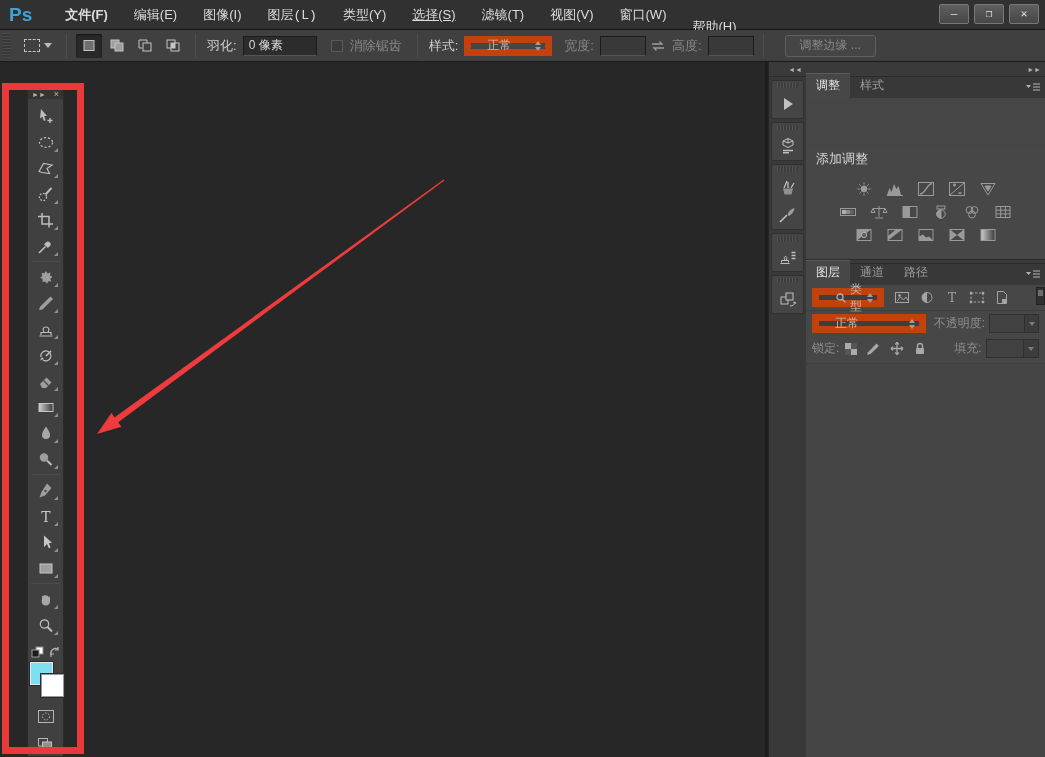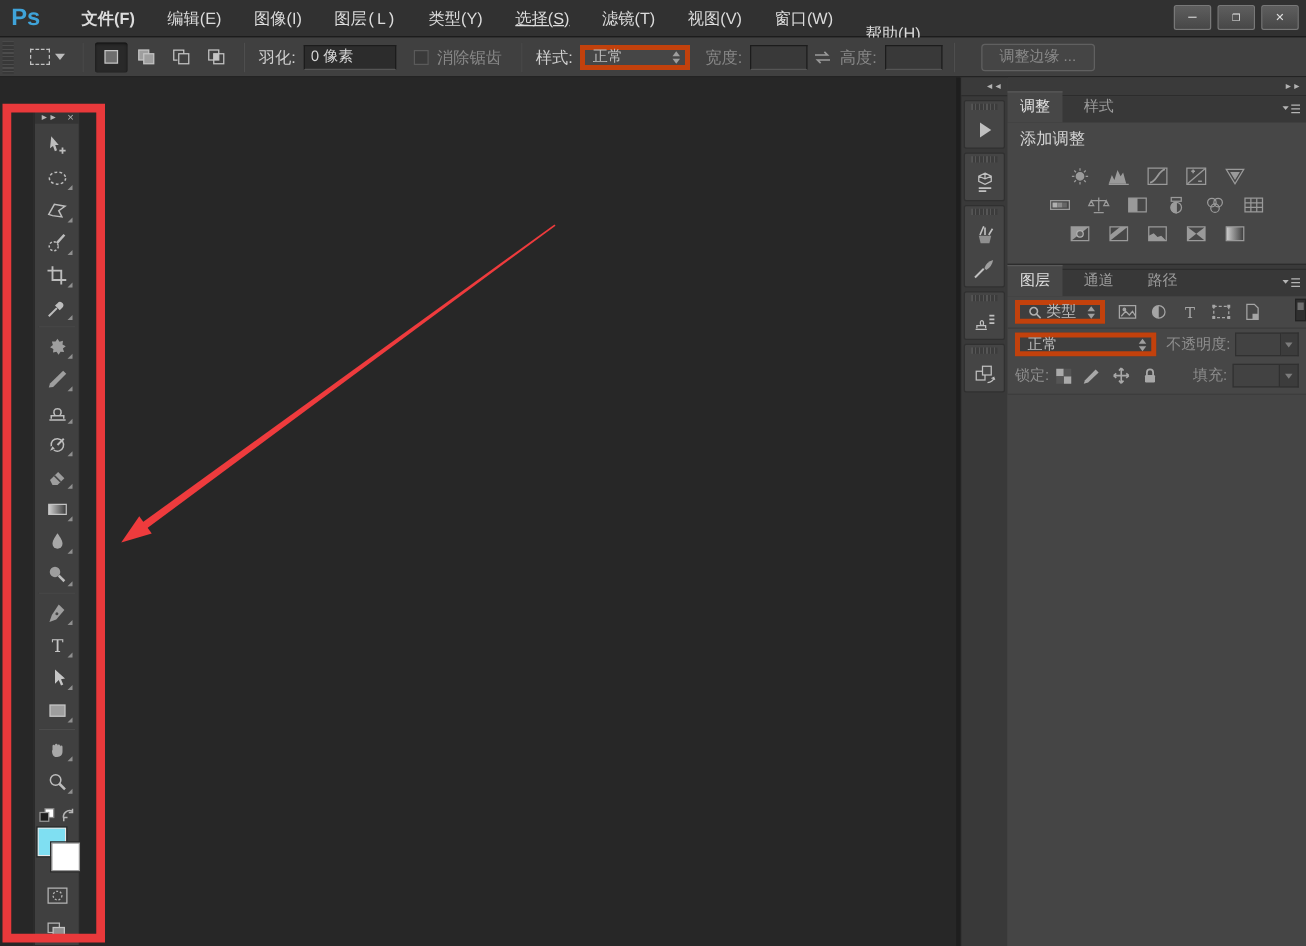--- a/index.html
+++ b/index.html
@@ -24,21 +24,21 @@
   .mode-group { display:flex; gap:2px; }
   .mode-btn { width:26px; height:24px; display:flex; align-items:center; justify-content:center; background:transparent; border:none; border-radius:2px; }
   .mode-btn.active { background:#292929; box-shadow:inset 0 1px 2px #111; }
   .obar-label { color:#cfcfcf; font-size:13px; margin:0 6px 0 2px; white-space:nowrap; }
   .obar-label.dim { color:#888; }
   .text-field { height:20px; background:#2c2c2c; border:1px solid #1c1c1c; border-bottom-color:#555; color:#d8d8d8; font-size:12px; padding:0 5px; font-family:"Liberation Sans",sans-serif; }
   .text-field:disabled { background:#393939; color:#7c7c7c; }
   .feather-input { width:74px; }
   .wh-input { width:46px; }
   .checkbox { width:12px; height:12px; background:#3a3a3a; border:1px solid #5a5a5a; display:inline-block; margin-right:5px; }
-  .dropdown { height:20px; background:#464646; border:4px solid #c2410c; display:flex; align-items:center; color:#bcbcbc; font-size:12px; padding-left:6px; position:relative; }
+  .dropdown { height:20px; background:#464646; border:7px solid #c2410c; display:flex; align-items:center; color:#bcbcbc; font-size:12px; padding-left:16px; position:relative; }
   .style-dd { width:88px; }
   .updown { margin-left:auto; margin-right:4px; display:flex; flex-direction:column; gap:2px; align-items:center; }
   .updown i { display:block; width:0; height:0; border-left:3.5px solid transparent; border-right:3.5px solid transparent; }
   .updown i.up { border-bottom:4px solid #9e9e9e; }
   .updown i.dn { border-top:4px solid #9e9e9e; }
   .refine-btn { height:22px; padding:0 14px; margin-left:12px; background:#454545; border:1px solid #606060; border-radius:3px; color:#8a8a8a; font-size:12px; }
   .swap-icon { width:16px; height:14px; margin:0 4px; }
 
   
   .main { position:absolute; left:0; top:62px; width:1045px; height:695px; }
@@ -70,25 +70,25 @@
   .dock-strip { position:absolute; left:768px; top:0; width:38px; height:695px; background:#393939; border-left:1px solid #242424; }
   .col-header { height:15px; background:#3a3a3a; border-bottom:1px solid #2c2c2c; display:flex; align-items:center; color:#b2b2b2; font-size:7px; padding:0 4px; }
   .dock-strip .col-header { justify-content:flex-end; }
   .dock-group { margin:3px 2px 0 2px; background:#454545; border-radius:2px; border:1px solid #303030; padding-bottom:1px; }
   .dock-grip { height:5px; margin:2px 5px; background:repeating-linear-gradient(90deg,#555 0 1px,#3c3c3c 1px 3px); }
   .dock-btn { width:100%; height:27px; display:flex; align-items:center; justify-content:center; background:transparent; border:none; }
 
   
   .panel-col { position:absolute; left:806px; top:0; width:239px; height:695px; background:#464646; display:flex; flex-direction:column; }
   .panel-col .col-header { justify-content:flex-end; }
-  .tabbar { height:21px; background:#383838; display:flex; align-items:flex-end; position:relative;gap:7px; }
+  .tabbar { height:21px; background:#383838; display:flex; align-items:flex-end; position:relative; }
   .tab { padding:3px 10px 4px 10px; font-size:12px; color:#9b9b9b; background:transparent; border:none; }
   .tab.active { background:#474747; color:#e2e2e2; border-top:1px solid #5a5a5a; }
   .panel-menu-btn { position:absolute; right:3px; top:4px; width:18px; height:13px; background:transparent; border:none; display:flex; align-items:center; justify-content:center; }
-  .adj-body { background:#474747; padding:0 0 10px 0; }
+  .adj-body { background:#474747; padding:0 0 10px 0;margin-top:48px; }
   .adj-title { color:#d4d4d4; font-size:13px; padding:4px 10px 6px 10px; }
   .adj-row { display:flex; justify-content:center; gap:9px; margin:6px 0; }
   .adj-icon-btn { width:22px; height:17px; background:transparent; border:none; display:flex; align-items:center; justify-content:center; }
   .section-divider { height:5px; background:#3a3a3a; border-top:1px solid #2c2c2c; border-bottom:1px solid #2c2c2c; }
   .layers-body { background:#474747; flex:1; display:flex; flex-direction:column; }
   .lrow { display:flex; align-items:center; padding:3px 6px; position:relative; }
   .lrow1 { border-bottom:1px solid #3d3d3d; }
   .search-dd { width:72px; height:19px; gap:3px; background:#3e3e3e; }
   .filter-icons { display:flex; gap:5px; margin-left:8px; }
   .filter-btn { width:20px; height:18px; background:transparent; border:none; display:flex; align-items:center; justify-content:center; }

